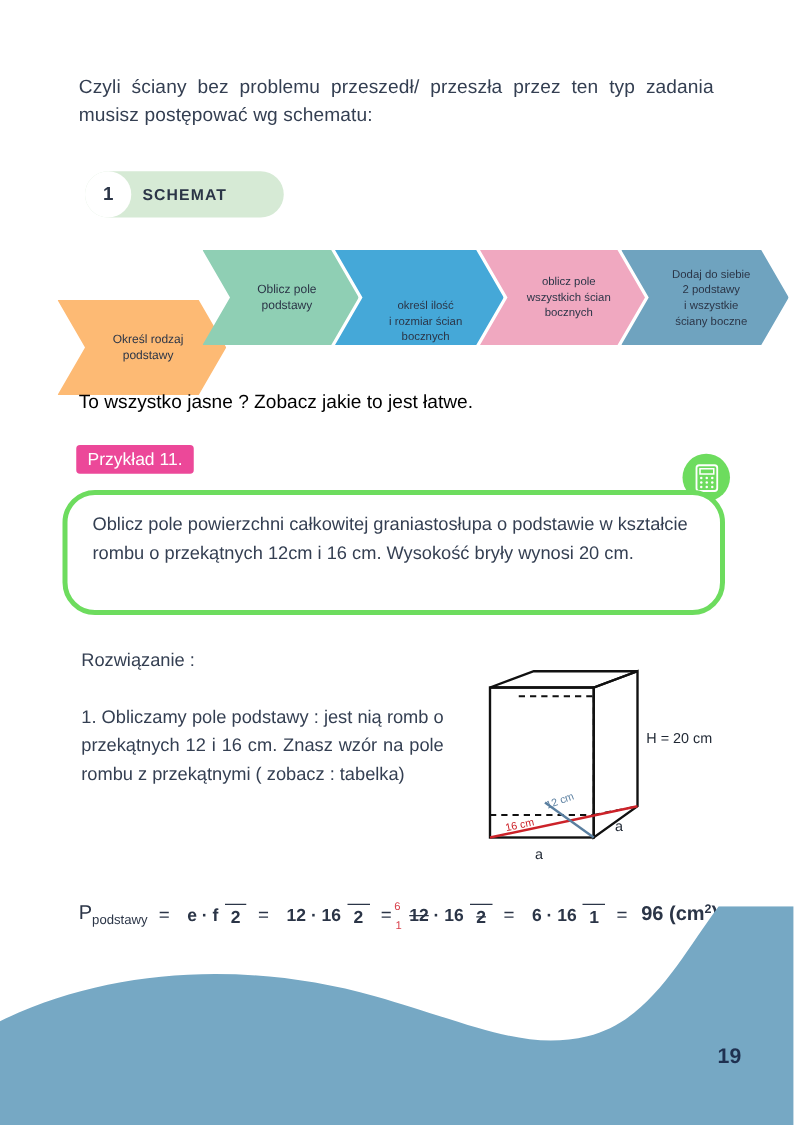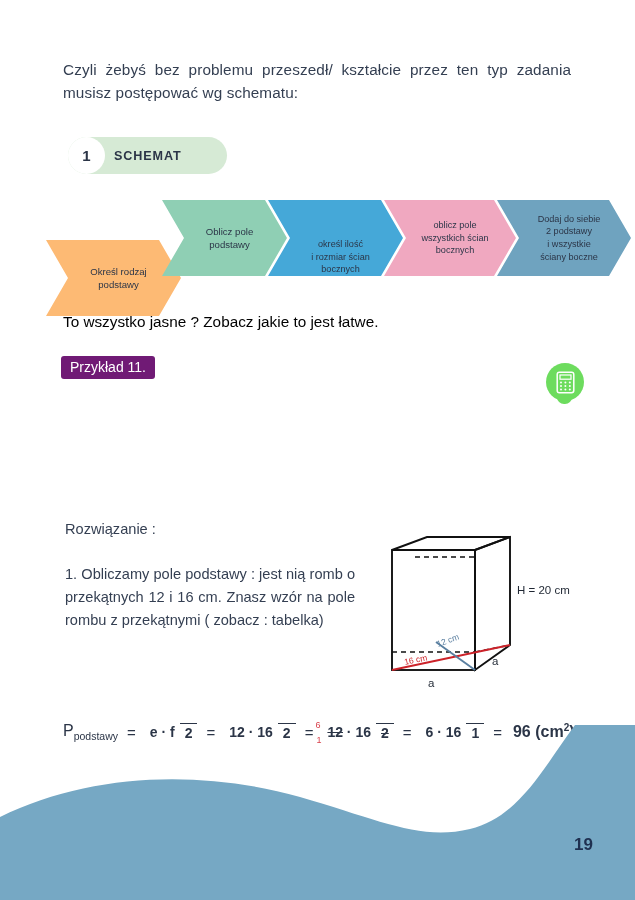--- a/index.html
+++ b/index.html
@@ -92,21 +92,21 @@
     position: absolute;
     left: 63px; top: 313px;
     font-size: 15.3px;
     color: #000000;
   }
 
   
   .przyklad {
     position: absolute;
     left: 61px; top: 356px;
-    background: #701a75;
+    background: #ec4899;
     color: #ffffff;
     font-size: 14px;
     padding: 3px 9px 4px 9px;
     border-radius: 3px;
   }
 
   
   .taskbox {
     position: absolute;
     left: 50px; top: 392px;
@@ -229,21 +229,21 @@
     font-size: 17px;
     font-weight: bold;
     color: #1f3050;
   }
 </style>
 </head>
 <body>
 
 <div class="page">
 
-  <div class="intro">Czyli żebyś bez problemu przeszedł/ kształcie przez ten typ zadania musisz postępować wg schematu:</div>
+  <div class="intro">Czyli ściany bez problemu przeszedł/ przeszła przez ten typ zadania musisz postępować wg schematu:</div>
 
   <div class="schemat-pill">
     <div class="schemat-num">1</div>
     <div class="schemat-label">SCHEMAT</div>
   </div>
 
   <div class="flow">
     <div class="chev c0" style="background: #fdba74; margin-top: 40px;">
         <span>Określ rodzaj<br>podstawy</span>
       </div>
@@ -275,20 +275,23 @@
       <circle cx="13.8" cy="11.4" r="1" fill="#ffffff"></circle>
       <circle cx="5" cy="15" r="1" fill="#ffffff"></circle>
       <circle cx="9.4" cy="15" r="1" fill="#ffffff"></circle>
       <circle cx="13.8" cy="15" r="1" fill="#ffffff"></circle>
       <circle cx="5" cy="18.6" r="1" fill="#ffffff"></circle>
       <circle cx="9.4" cy="18.6" r="1" fill="#ffffff"></circle>
       <circle cx="13.8" cy="18.6" r="1" fill="#ffffff"></circle>
     </svg>
   </div>
 
+  <div class="taskbox">
+    <p>Oblicz pole powierzchni całkowitej graniastosłupa o podstawie w kształcie rombu o przekątnych  12cm i 16 cm. Wysokość bryły wynosi 20 cm.</p>
+  </div>
 
   <div class="rozw">Rozwiązanie :</div>
   <div class="step1">1. Obliczamy pole podstawy : jest nią romb o przekątnych 12 i 16 cm. Znasz wzór na pole rombu z przekątnymi ( zobacz : tabelka)</div>
 
   <svg class="prism" viewBox="0 0 210 160">
 
     <line x1="35" y1="25" x2="95" y2="25" stroke="#111111" stroke-width="1.6" stroke-dasharray="5,4"></line>
     <line x1="95" y1="25" x2="95" y2="120" stroke="#111111" stroke-width="1.6" stroke-dasharray="5,4"></line>
     <line x1="12" y1="120" x2="95" y2="120" stroke="#111111" stroke-width="1.6" stroke-dasharray="5,4"></line>
     <line x1="95" y1="120" x2="130" y2="113" stroke="#111111" stroke-width="1.6" stroke-dasharray="5,4"></line>

